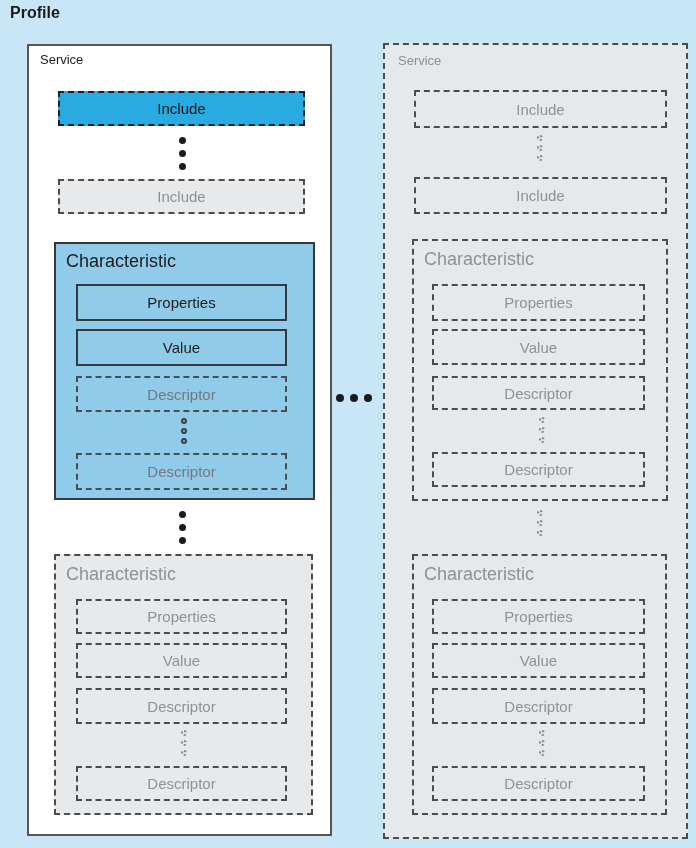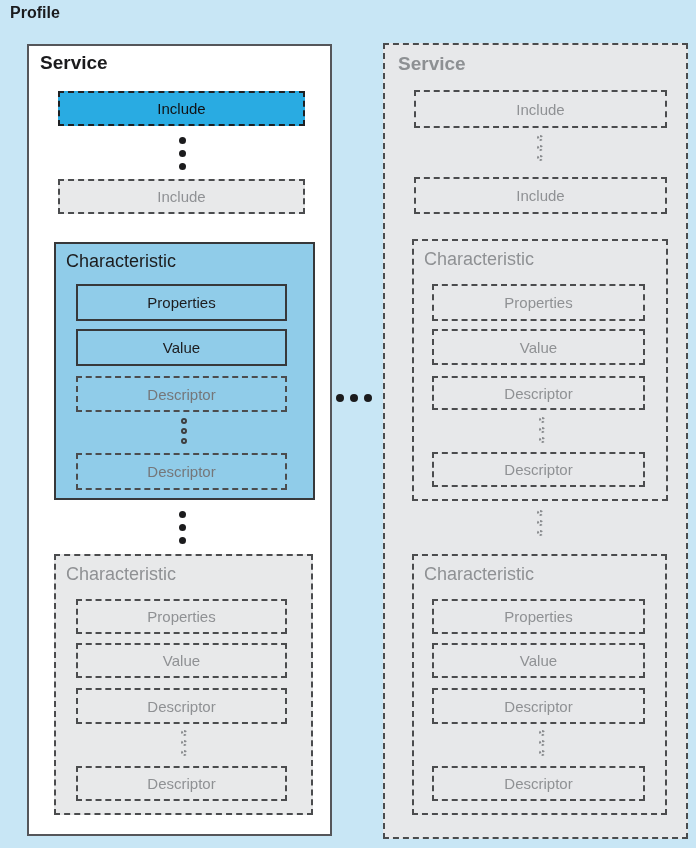--- a/index.html
+++ b/index.html
@@ -8,21 +8,21 @@
     position:relative;width:696px;height:848px;overflow:hidden;
     background:#c8e6f5;
   }
   .abs{position:absolute;box-sizing:border-box;}
   .title{
     left:10px;top:4px;font-size:16px;font-weight:bold;color:#1b1b1d;
   }
   
   .panel{background:#ffffff;border:2px solid #55565a;}
   .panel.ghost{background:#e7e8ea;border:2px dashed #4b4c4e;}
-  .panel-label{font-size:19px;font-weight:bold;color:#1b1b1d;}
+  .panel-label{font-size:13px;font-weight:normal;color:#1b1b1d;}
   .panel-label.gray{color:#8d9093;}
   
   .box{
     display:flex;align-items:center;justify-content:center;
     font-size:15px;box-sizing:border-box;
   }
   .inc-active{background:#29abe2;border:2px dashed #1f2022;color:#111214;}
   .ghost-box{background:#e8e9ea;border:2px dashed #4b4c4e;color:#8f9194;}
   .ghost-box.fill-none{background:transparent;}
   

